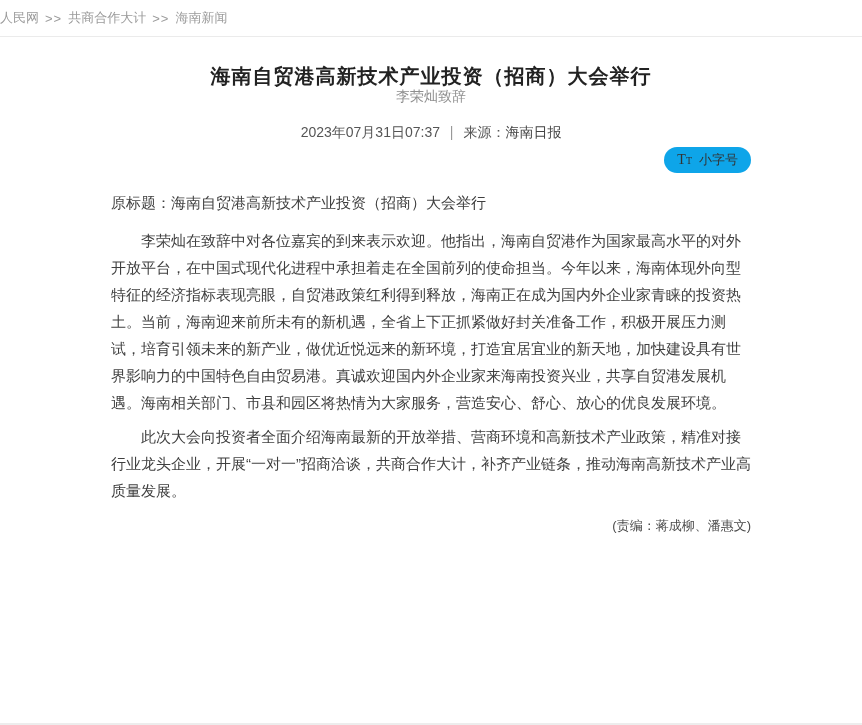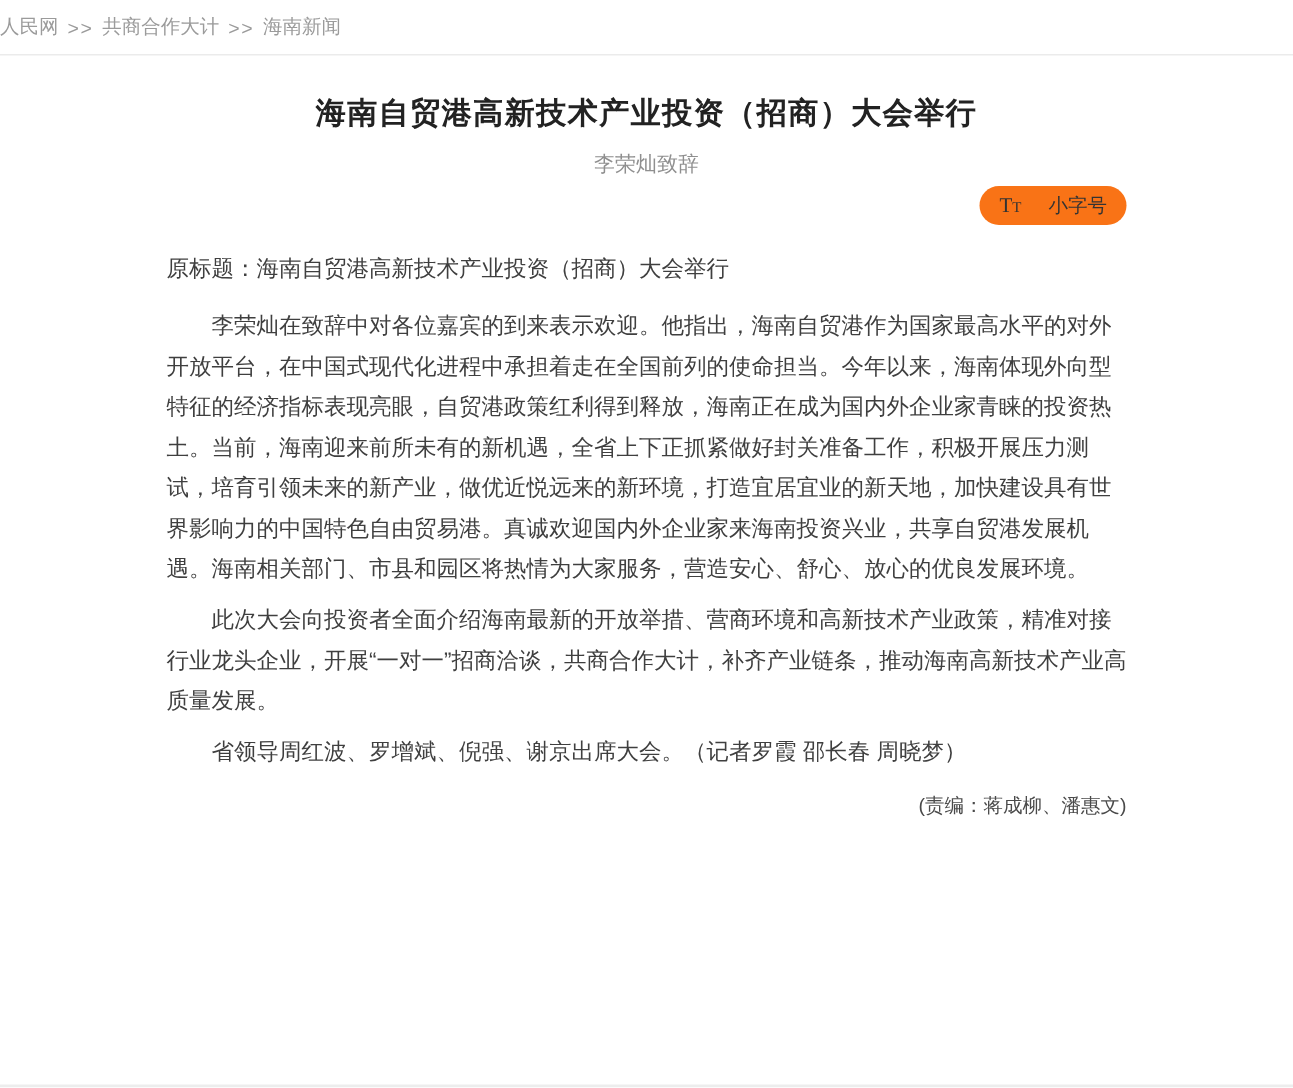--- a/index.html
+++ b/index.html
@@ -25,39 +25,38 @@
   .content { width:640px; margin:0 auto; }
 
   .article-title {
     margin-top:27px;
     text-align:center;
     font-size:20px; font-weight:bold;
     color:#222; letter-spacing:1px;
     line-height:1.2;
   }
   .article-subtitle {
-    margin-top:13px;
     text-align:center;
     font-size:14px; color:#8f8f8f;
   }
   .dateline {
     margin-top:18px;
     text-align:center;
     font-size:14px; color:#555;
   }
   .dateline .pipe { margin:0 6px; color:#999; }
   .dateline a.source-link { color:#444; text-decoration:none; cursor:pointer; }
 
   .toolbar-row {
     display:flex; justify-content:flex-end;
     margin-top:5px;
   }
   .fontsize-pill {
-    display:inline-flex; align-items:baseline; gap:18px;
-    background:#f97316; border:none; border-radius:14px;
+    display:inline-flex; align-items:baseline; gap:7px;
+    background:#0ea5e9; border:none; border-radius:14px;
     padding:4px 13px;
     font-size:13px; color:#333;
     cursor:pointer;
     font-family:"Liberation Sans","DejaVu Sans",sans-serif;
   }
   .fontsize-glyph { font-family:"Liberation Serif","DejaVu Serif",serif; color:#333; }
   .fontsize-glyph .t-big { font-size:14px; }
   .fontsize-glyph .t-small { font-size:10px; }
 
   
@@ -91,32 +90,36 @@
   <span class="crumb-sep">&gt;&gt;</span>
   <a>海南新闻</a>
 </nav>
 
 <main class="content">
 
   <h1 class="article-title">海南自贸港高新技术产业投资（招商）大会举行</h1>
 
   <div class="article-subtitle">李荣灿致辞</div>
 
+  <div class="dateline">
+    <span>2023年07月31日07:37</span>
+    <span class="pipe">|</span>
+    <span>来源：</span><a class="source-link">海南日报</a>
+  </div>
 
   <div class="toolbar-row">
     <button class="fontsize-pill">
       <span class="fontsize-glyph"><span class="t-big">T</span><span class="t-small">T</span></span>
       <span>小字号</span>
     </button>
   </div>
 
   <article class="article-body">
     <p class="orig-title">原标题：海南自贸港高新技术产业投资（招商）大会举行</p>
     <p>李荣灿在致辞中对各位嘉宾的到来表示欢迎。他指出，海南自贸港作为国家最高水平的对外开放平台，在中国式现代化进程中承担着走在全国前列的使命担当。今年以来，海南体现外向型特征的经济指标表现亮眼，自贸港政策红利得到释放，海南正在成为国内外企业家青睐的投资热土。当前，海南迎来前所未有的新机遇，全省上下正抓紧做好封关准备工作，积极开展压力测试，培育引领未来的新产业，做优近悦远来的新环境，打造宜居宜业的新天地，加快建设具有世界影响力的中国特色自由贸易港。真诚欢迎国内外企业家来海南投资兴业，共享自贸港发展机遇。海南相关部门、市县和园区将热情为大家服务，营造安心、舒心、放心的优良发展环境。</p>
     <p>此次大会向投资者全面介绍海南最新的开放举措、营商环境和高新技术产业政策，精准对接行业龙头企业，开展“一对一”招商洽谈，共商合作大计，补齐产业链条，推动海南高新技术产业高质量发展。</p>
-    <p>省领导周红波、罗增斌、倪强、谢京出席大会。（记者罗霞 邵长春 周晓梦）</p>
   </article>
 
   <div class="editor-line">(责编：蒋成柳、潘惠文)</div>
 
 </main>
 
 <div class="bottom-rule"></div>
 
 </body></html>

